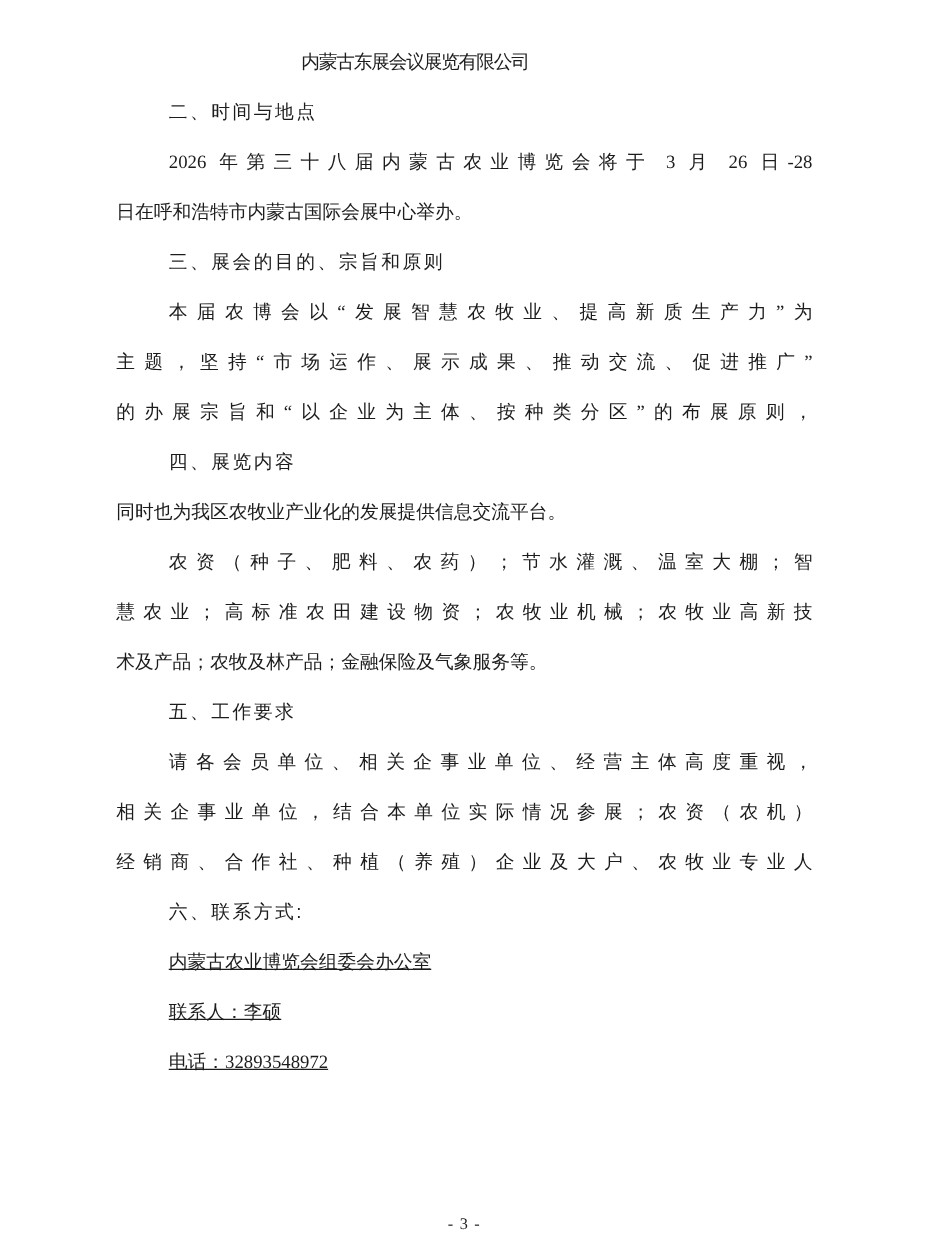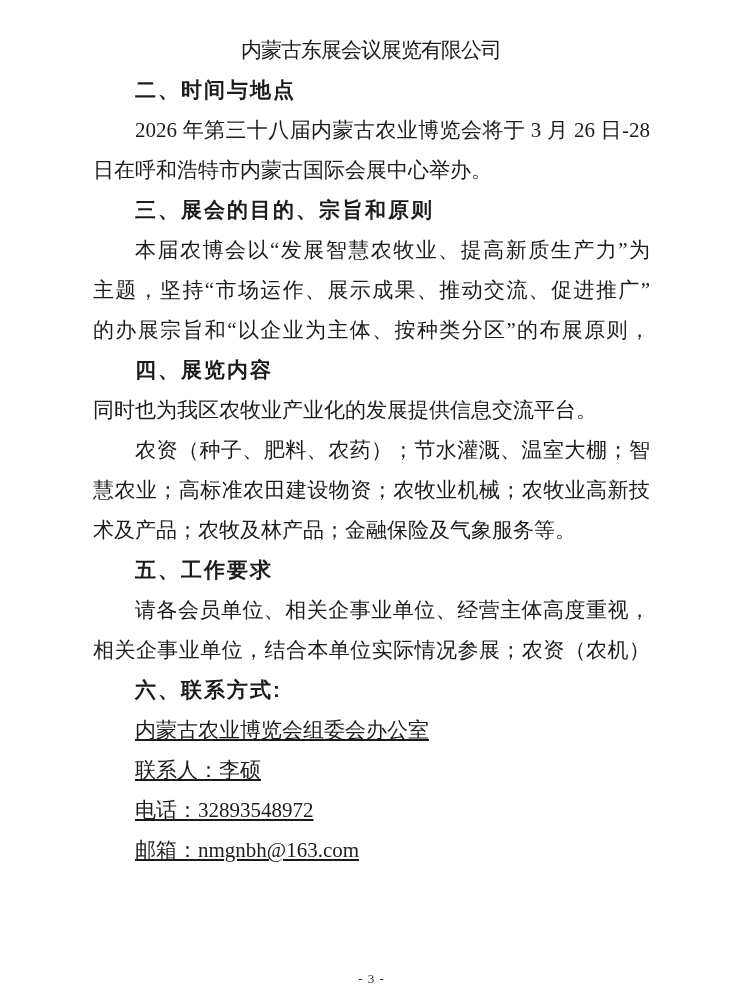--- a/index.html
+++ b/index.html
@@ -21,35 +21,35 @@
     top: 0;
     left: 0;
     width: 743px;
     height: 993px;
     padding: 30px 93px 0 93px;
     box-sizing: border-box;
   }
   .line {
     height: 40px;
     line-height: 40px;
-    font-size: 21px;
+    font-size: 15px;
     white-space: nowrap;
     overflow: visible;
   }
   
   .stretch {
     white-space: normal;
     text-align: justify;
     text-align-last: justify;
   }
   .ind {
     text-indent: 42px;
   }
   .heading {
-    font-weight: 700;
+    font-weight: 400;
     font-family: "Liberation Sans", "DejaVu Sans", sans-serif;
     letter-spacing: 2px;
     text-indent: 42px;
   }
   .company {
     text-indent: 148px;
     letter-spacing: -1px;
   }
   .contact {
     text-indent: 42px;
@@ -86,22 +86,22 @@
   <div class="line heading">四、展览内容</div>
 
   <div class="line">同时也为我区农牧业产业化的发展提供信息交流平台。</div>
   <div class="line stretch ind">农资（种子、肥料、农药）；节水灌溉、温室大棚；智</div>
   <div class="line stretch">慧农业；高标准农田建设物资；农牧业机械；农牧业高新技</div>
   <div class="line">术及产品；农牧及林产品；金融保险及气象服务等。</div>
 
   <div class="line heading">五、工作要求</div>
   <div class="line stretch ind">请各会员单位、相关企事业单位、经营主体高度重视，</div>
   <div class="line stretch">相关企事业单位，结合本单位实际情况参展；农资（农机）</div>
+  <div class="line stretch">经销商、合作社、种植（养殖）企业及大户、农牧业专业人</div>
 
   <div class="line heading">六、联系方式:</div>
   <div class="line contact">内蒙古农业博览会组委会办公室</div>
   <div class="line contact">联系人：李硕</div>
   <div class="line contact">电话：32893548972</div>
-  <div class="line contact">邮箱：nmgnbh@163.com</div>
 
 </div>
 
 <div class="footer">- 3 -</div>
 
 </body></html>

